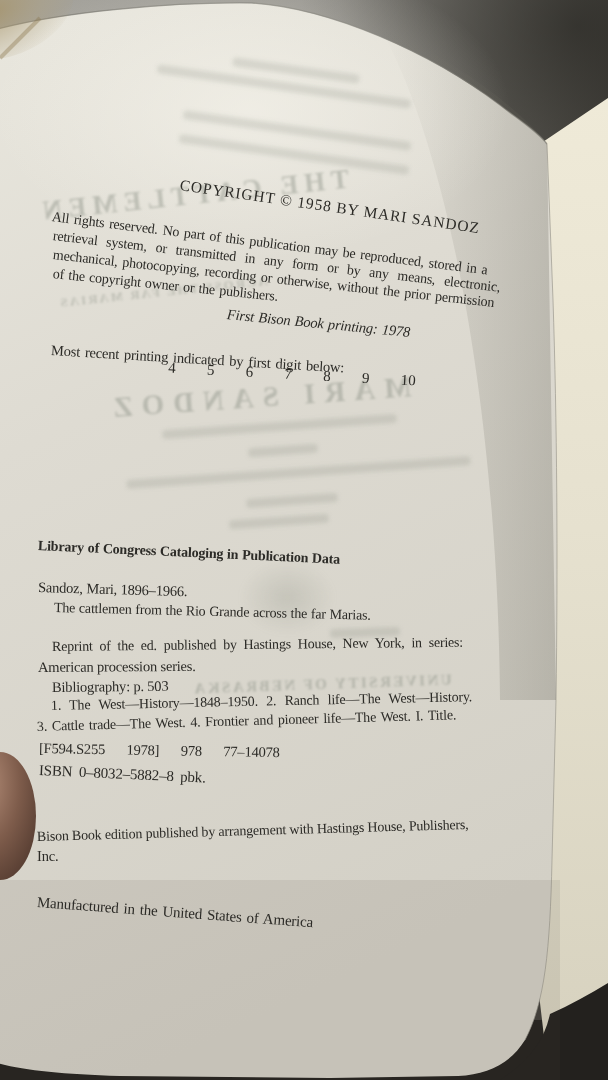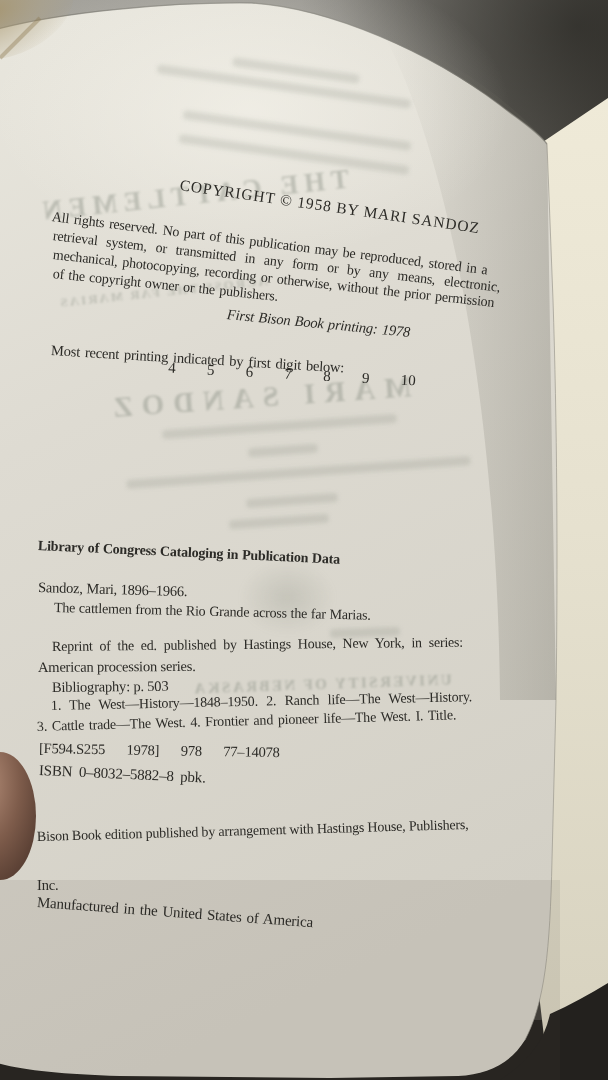--- a/index.html
+++ b/index.html
@@ -147,18 +147,18 @@
     <div class="ln" style="left:54px;top:600px;word-spacing:0.5px;transform:rotate(1.4deg);">The cattlemen from the Rio Grande across the far Marias.</div>
     <div class="ln" style="left:52px;top:639px;word-spacing:3.5px;transform:rotate(-0.6deg);">Reprint of the ed. published by Hastings House, New York, in series:</div>
     <div class="ln" style="left:38px;top:660px;font-size:14.5px;transform:rotate(-0.4deg);">American procession series.</div>
     <div class="ln" style="left:52px;top:680px;font-size:14.5px;transform:rotate(-0.6deg);">Bibliography: p. 503</div>
     <div class="ln" style="left:51px;top:698px;word-spacing:5px;transform:rotate(-1.2deg);">1. The West—History—1848–1950. 2. Ranch life—The West—History.</div>
     <div class="ln" style="left:37px;top:719px;word-spacing:1.5px;transform:rotate(-1.6deg);">3. Cattle trade—The West. 4. Frontier and pioneer life—The West. I. Title.</div>
     <div class="ln" style="left:39px;top:741px;font-size:14.5px;word-spacing:18px;transform:rotate(1deg);">[F594.S255 1978] 978 77–14078</div>
     <div class="ln" style="left:39px;top:762px;font-size:15px;word-spacing:3px;transform:rotate(2.6deg);">ISBN 0–8032–5882–8 pbk.</div>
 
     <div class="ln" style="left:37px;top:829px;transform:rotate(-1.6deg);">Bison Book edition published by arrangement with Hastings House, Publishers,</div>
-    <div class="ln" style="left:37px;top:849px;font-size:14.5px;margin-top:29px;">Inc.</div>
+    <div class="ln" style="left:37px;top:849px;font-size:14.5px;">Inc.</div>
 
     <div class="ln" style="left:37px;top:894px;font-size:15px;word-spacing:1.5px;transform:rotate(4.2deg);">Manufactured in the United States of America</div>
   </div>
 
 </div>
 
 </body></html>

